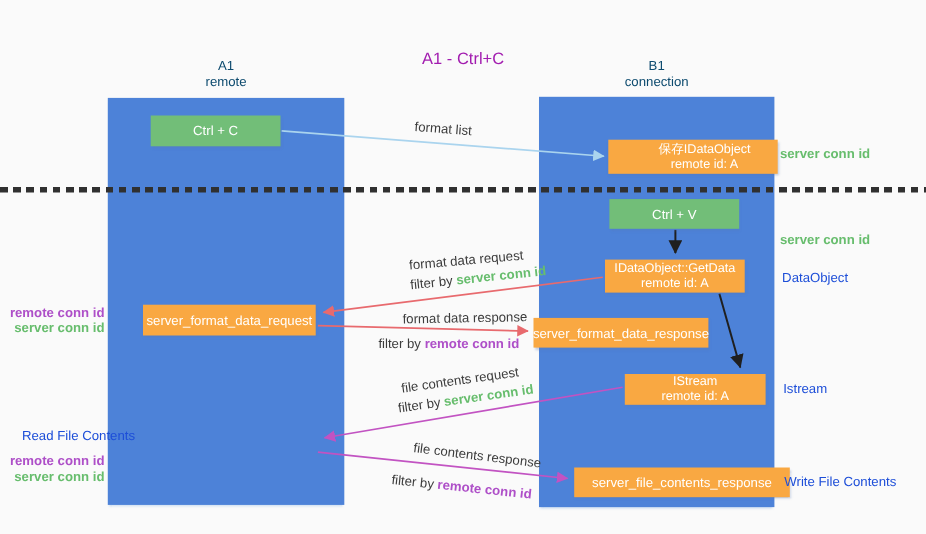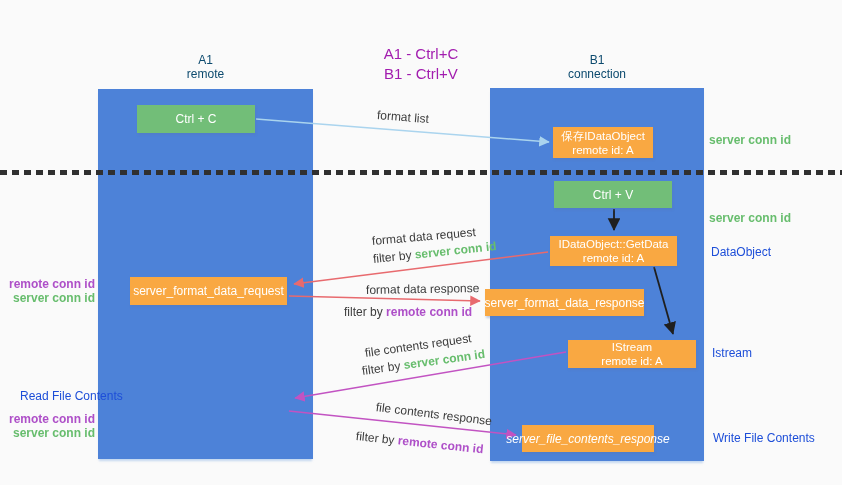--- a/index.html
+++ b/index.html
@@ -44,21 +44,20 @@
   .side-dark{color:#1d4ed8;}
   .left-align-right{left:0;width:95px;text-align:right;}
 </style>
 </head>
 <body>
 
 <div class="canvas">
 
   <div class="title">
     <div>A1 - Ctrl+C</div>
-    <div>B1 - Ctrl+V</div>
   </div>
 
   <div class="col-header" style="left:98px;top:53px;width:215px;">
     <div>A1</div>
     <div>remote</div>
   </div>
   <div class="col-header" style="left:490px;top:53px;width:214px;">
     <div>B1</div>
     <div>connection</div>
   </div>
@@ -89,21 +88,21 @@
     <line x1="548" y1="252" x2="294" y2="284" stroke="#e86a6e" stroke-width="1.5" marker-end="url(#m-red)"></line>
     <line x1="289" y1="296" x2="480" y2="301" stroke="#e86a6e" stroke-width="1.5" marker-end="url(#m-red)"></line>
     <line x1="566" y1="352" x2="295" y2="398" stroke="#c253c2" stroke-width="1.5" marker-end="url(#m-magenta)"></line>
     <line x1="289" y1="411" x2="516" y2="435" stroke="#c253c2" stroke-width="1.5" marker-end="url(#m-magenta)"></line>
   </svg>
 
   <div class="node green-node" style="left:137px;top:105px;width:118px;height:28px;">
     <span>Ctrl + C</span>
   </div>
 
-  <div class="node orange-node two-line" style="left:553px;top:127px;width:100px;height:31px;">
+  <div class="node orange-node two-line" style="left:553px;top:127px;width:133px;height:31px;padding-left:21px;">
     <div>保存IDataObject</div>
     <div>remote id: A</div>
   </div>
 
   <div class="node green-node" style="left:554px;top:181px;width:118px;height:27px;">
     <span>Ctrl + V</span>
   </div>
 
   <div class="node orange-node two-line" style="left:550px;top:236px;width:127px;height:30px;">
     <div>IDataObject::GetData</div>
@@ -117,21 +116,21 @@
   <div class="node orange-node one-line" style="left:485px;top:289px;width:159px;height:27px;">
     <span>server_format_data_response</span>
   </div>
 
   <div class="node orange-node two-line" style="left:568px;top:340px;width:128px;height:28px;">
     <div>IStream</div>
     <div>remote id: A</div>
   </div>
 
 
-  <div class="node orange-node one-line" style="left:522px;top:425px;width:132px;height:27px;font-style:italic;">
+  <div class="node orange-node one-line" style="left:522px;top:425px;width:196px;height:27px;">
     <span>server_file_contents_response</span>
   </div>
 
   <div class="arrow-label" style="left:377px;top:108px;transform:rotate(4.5deg);">format list</div>
 
   <div class="arrow-label" style="left:372px;top:234px;transform:rotate(-5deg);">format data request</div>
   <div class="arrow-label" style="left:373px;top:252px;transform:rotate(-6deg);">
     <span>filter by</span>
     <span class="hl-green">server conn id</span>
   </div>

